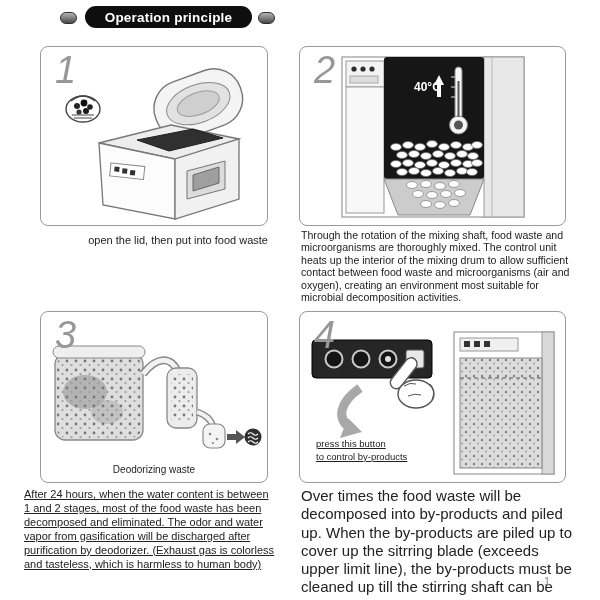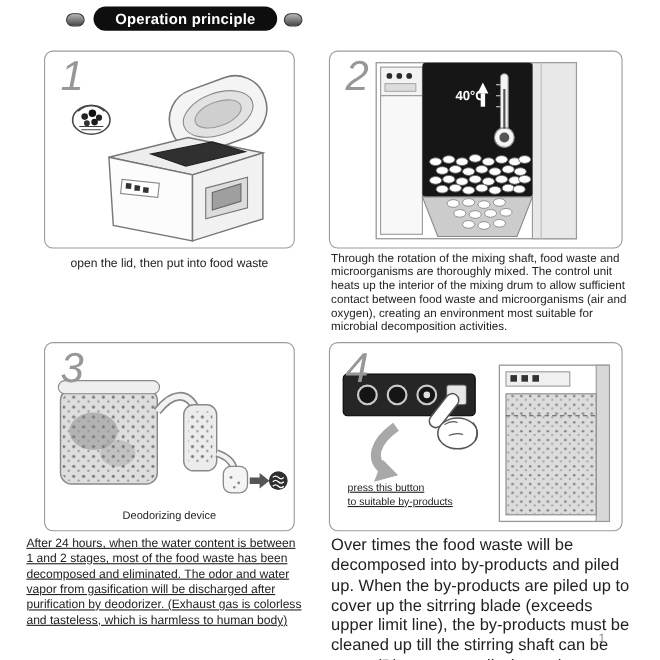--- a/index.html
+++ b/index.html
@@ -30,21 +30,21 @@
   .illu-1 { left:8px;  top:16px; width:212px; height:158px; }
   .illu-2 { left:6px;  top:4px;  width:255px; height:172px; }
   .illu-3 { left:6px;  top:28px; width:216px; height:112px; }
   .illu-4 { left:4px;  top:14px; width:258px; height:150px; }
 
   .panel3-label { position:absolute; left:0; right:0; bottom:6px; text-align:center;
                   font-size:10px; line-height:1.3; color:#222; }
   .panel4-note  { position:absolute; left:16px; top:126px; font-size:9.5px; line-height:1.32; color:#222;text-decoration:underline; }
 
   
-  .caption-1 { position:absolute; left:40px;  top:234px; width:228px; text-align:center; font-size:11px; color:#222; }
+  .caption-1 { position:absolute; left:40px;  top:234px; width:228px; text-align:right; font-size:11px; color:#222; }
   .para-2    { position:absolute; left:301px; top:229px; width:271px; font-size:10.6px; line-height:1.17; color:#222; }
   .para-3    { position:absolute; left:24px;  top:488px; width:252px; font-size:11px;  line-height:1.27; color:#222;text-decoration:underline; }
   .para-4    { position:absolute; left:301px; top:487px; width:272px; font-size:15px; line-height:1.22; color:#222; }
   .page-number { position:absolute; left:544px; top:575px; font-size:11px; color:#8a8a8a; }
 </style>
 </head>
 <body>
 
 <div class="page">
 
@@ -222,21 +222,21 @@
 
       <polygon points="180,94 189,94 189,90 198,97 189,104 189,100 180,100" fill="#555"></polygon>
       <g>
         <circle cx="206" cy="97" r="8.5" fill="#2f2f2f"></circle>
         <path d="M201,94 q2.5,-2.5 5,0 q2.5,2.5 5,0" stroke="#fff" stroke-width="1.1" fill="none"></path>
         <path d="M201,98 q2.5,-2.5 5,0 q2.5,2.5 5,0" stroke="#fff" stroke-width="1.1" fill="none"></path>
         <path d="M201,102 q2.5,-2.5 5,0 q2.5,2.5 5,0" stroke="#fff" stroke-width="1.1" fill="none"></path>
       </g>
     </svg>
     <div class="panel3-label">
-      <div>Deodorizing device</div>
+      <div>Deodorizing waste</div>
     </div>
   </section>
   <p class="para-3">After 24 hours, when the water content is between 1 and 2 stages, most of the food waste has been decomposed and eliminated. The odor and water vapor from gasification will be discharged after purification by deodorizer. (Exhaust gas is colorless and tasteless, which is harmless to human body)</p>
 
   <section class="panel panel-4">
     <span class="step-number">4</span>
     <svg class="illu illu-4" viewBox="0 0 258 150">
       <defs>
         <pattern id="sp4" width="8" height="8" patternUnits="userSpaceOnUse">
           <circle cx="2" cy="2" r="1.2" fill="#808080"></circle>
@@ -275,19 +275,19 @@
         <path d="M126,58 q6,6 2,16" stroke="#555" fill="none"></path>
       </g>
 
       <g>
         <path d="M56,62 C36,76 32,92 46,102" fill="none" stroke="#a8a8a8" stroke-width="9"></path>
         <polygon points="36,112 58,106 44,92" fill="#a8a8a8"></polygon>
       </g>
     </svg>
     <div class="panel4-note">
       <div>press this button</div>
-      <div>to suitable by-products</div>
+      <div>to control by-products</div>
     </div>
   </section>
   <p class="para-4">Over times the food waste will be decomposed into by-products and piled up. When the by-products are piled up to cover up the sitrring blade (exceeds upper limit line), the by-products must be cleaned up till the stirring shaft can be seen. (Please press discharge button to discharge by-products as reference picture above)</p>
 
   <span class="page-number">1</span>
 </div>
 
 </body></html>

